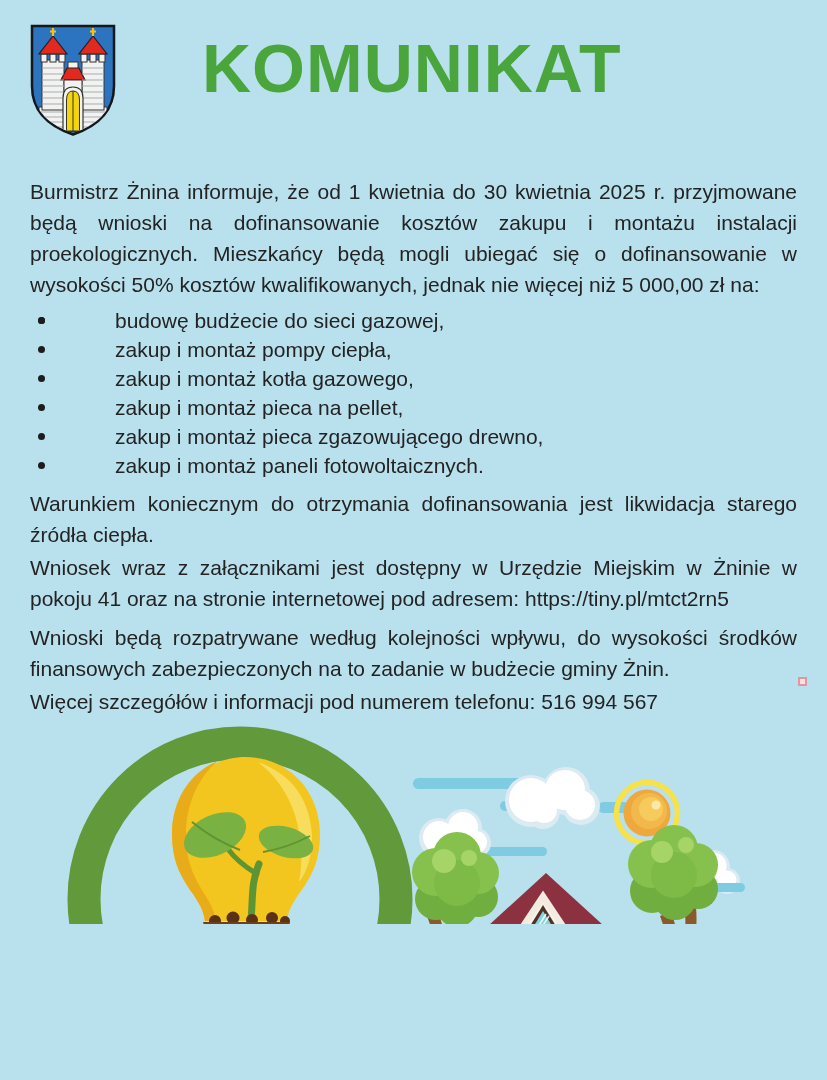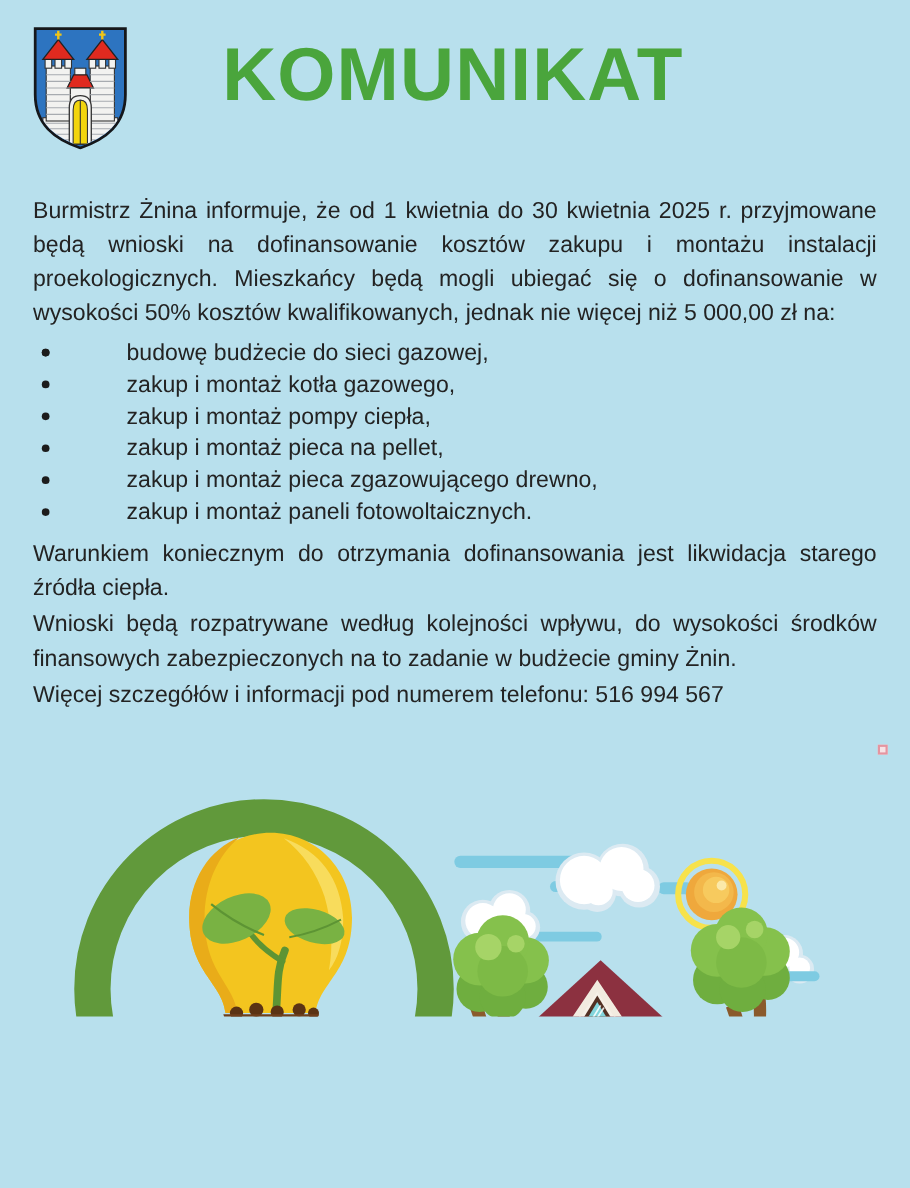--- a/index.html
+++ b/index.html
@@ -70,27 +70,28 @@
     </g>
   </svg>
 
   <h1 class="title">KOMUNIKAT</h1>
 
   <div class="content">
     <p class="p-intro">Burmistrz Żnina informuje, że od 1 kwietnia do 30 kwietnia 2025 r. przyjmowane będą wnioski na dofinansowanie kosztów zakupu i montażu instalacji proekologicznych. Mieszkańcy będą mogli ubiegać się o dofinansowanie w wysokości 50% kosztów kwalifikowanych, jednak nie więcej niż 5 000,00 zł na:</p>
     <ul class="bullets">
       <li><span class="dot"></span></li>
       <li><span class="dot"></span><span>budowę budżecie do sieci gazowej,</span></li>
+      <li><span class="dot"></span><span>zakup i montaż pompy ciepła,</span></li>
       <li><span class="dot"></span><span>zakup i montaż kotła gazowego,</span></li>
-      <li><span class="dot"></span><span>zakup i montaż pompy ciepła,</span></li>
       <li><span class="dot"></span><span>zakup i montaż pieca na pellet,</span></li>
       <li><span class="dot"></span><span>zakup i montaż pieca zgazowującego drewno,</span></li>
       <li><span class="dot"></span><span>zakup i montaż paneli fotowoltaicznych.</span></li>
     </ul>
     <p class="p-condition">Warunkiem koniecznym do otrzymania dofinansowania jest likwidacja starego źródła ciepła.</p>
+    <p class="p-application"><span>Wniosek wraz z załącznikami jest dostępny w Urzędzie Miejskim w Żninie w pokoju 41 oraz na stronie internetowej pod adresem: </span><span class="url">https://tiny.pl/mtct2rn5</span></p>
     <p class="p-processing">Wnioski będą rozpatrywane według kolejności wpływu, do wysokości środków finansowych zabezpieczonych na to zadanie w budżecie gminy Żnin.</p>
     <p><span>Więcej szczegółów i informacji pod numerem telefonu: </span><span>516 994 567</span></p>
   </div>
 
   <div class="pink-mark"></div>
 
   <svg class="scene" width="827" height="360" viewBox="0 720 827 360">
 
     <g fill="#7ECBE2">
       <rect x="413" y="778" width="118" height="11" rx="5.5"></rect>

